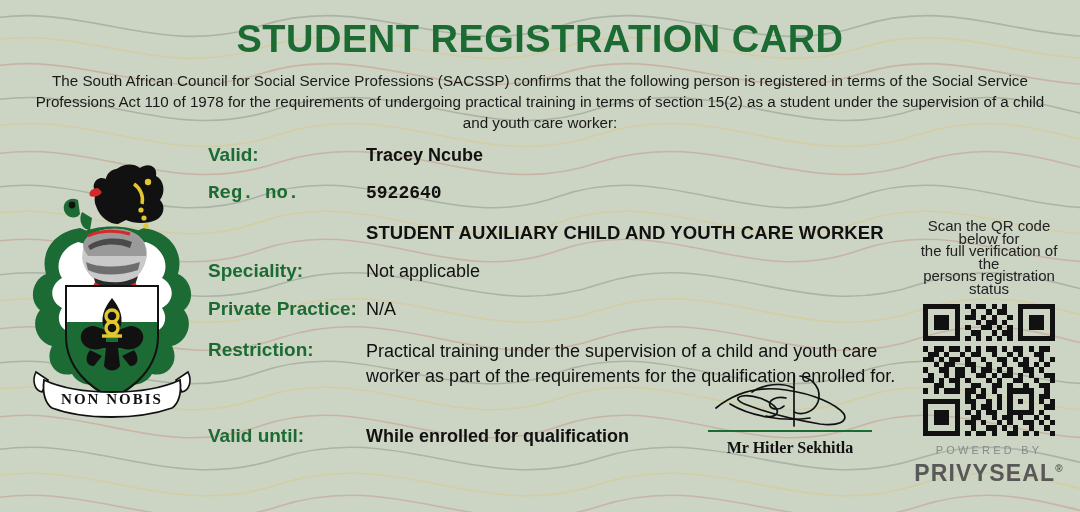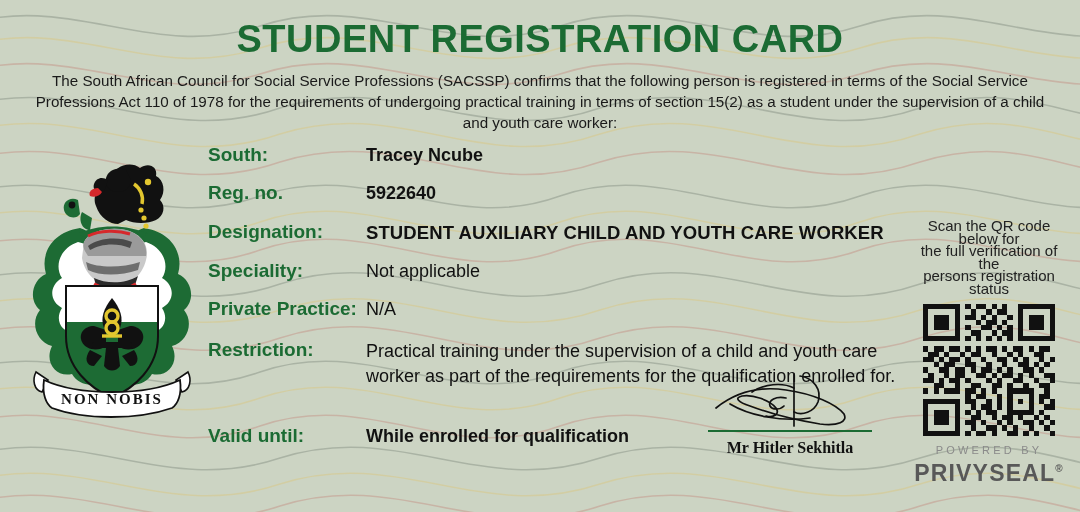--- a/index.html
+++ b/index.html
@@ -55,21 +55,21 @@
     color:#1b6b33;font-weight:bold;font-size:19px;
     display:inline-block;
   }
   .val{
     color:#111;font-size:18px;
     display:inline-block;
   }
   .val.bold{font-weight:bold;}
 
   .r-name{height:38px;}
-  .r-reg{height:39px;}
+  .r-reg{height:39px;font-family:Liberation Mono, monospace;}
   .r-desig{height:39px;}
   .r-spec{height:38px;}
   .r-priv{height:41px;}
   .r-restr{height:86px;}
   .r-valid{height:30px;}
 
   .row .lbl{position:absolute;left:0;top:0;}
   .row .val{position:absolute;left:158px;top:1px;}
   .r-priv .val{position:absolute;left:158px;top:1px;}
   .r-restr .val{
@@ -225,29 +225,28 @@
     <g>
       <path d="M14,222 C10,230 12,240 20,242 L26,230 Z" fill="#ffffff" stroke="#111111" stroke-width="1.6"></path>
       <path d="M166,222 C170,230 168,240 160,242 L154,230 Z" fill="#ffffff" stroke="#111111" stroke-width="1.6"></path>
       <path d="M22,230 C56,246 124,246 158,230 C160,244 156,254 150,258 C116,270 62,270 30,258 C24,254 20,244 22,230 Z" fill="#ffffff" stroke="#111111" stroke-width="1.8"></path>
       <text x="90" y="254" text-anchor="middle" font-family="Liberation Serif, serif" font-size="15" font-weight="bold" letter-spacing="2" fill="#111111">NON NOBIS</text>
     </g>
   </svg>
 
   <div id="fields" class="layer">
     <div class="row r-name">
-      <span class="lbl">South:</span>
+      <span class="lbl">Valid:</span>
       <span class="val bold">Tracey Ncube</span>
     </div>
     <div class="row r-reg">
       <span class="lbl">Reg. no.</span>
       <span class="val bold">5922640</span>
     </div>
     <div class="row r-desig">
-      <span class="lbl">Designation:</span>
       <span class="val bold">STUDENT AUXILIARY CHILD AND YOUTH CARE WORKER</span>
     </div>
     <div class="row r-spec">
       <span class="lbl">Speciality:</span>
       <span class="val">Not applicable</span>
     </div>
     <div class="row r-priv">
       <span class="lbl">Private Practice:</span>
       <span class="val">N/A</span>
     </div>

